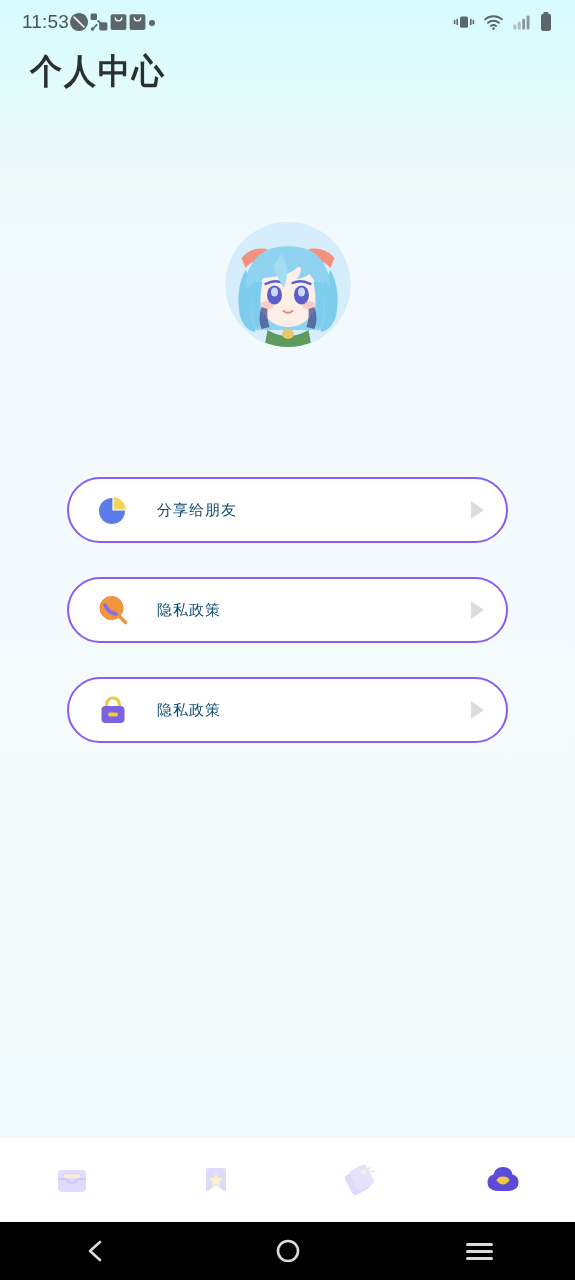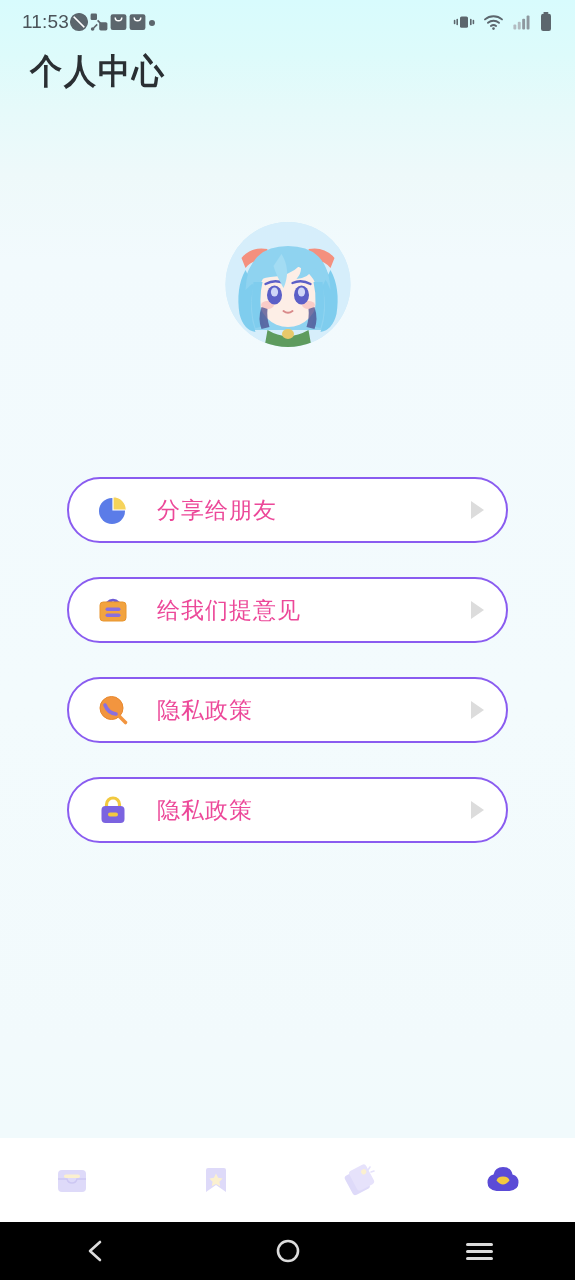--- a/index.html
+++ b/index.html
@@ -102,22 +102,22 @@
   .menu-icon {
     width: 34px;
     height: 34px;
     flex: 0 0 34px;
     display: flex;
     align-items: center;
     justify-content: center;
   }
   .menu-label {
     margin-left: 27px;
-    font-size: 23px;
-    color: #ec4899;
+    font-size: 15px;
+    color: #0c4a6e;
     font-family: Liberation Sans, sans-serif;
     letter-spacing: 1px;
   }
   .menu-arrow {
     margin-left: auto;
     width: 0;
     height: 0;
     border-left: 13px solid #dcdcdc;
     border-top: 9px solid transparent;
     border-bottom: 9px solid transparent;
@@ -282,33 +282,20 @@
         <svg width="34" height="34" viewBox="0 0 34 34">
           <circle cx="16" cy="18" r="13" fill="#5b7ce8"></circle>
           <path d="M17 17 L17 3.6 A13.4 13.4 0 0 1 30.4 17 Z" fill="#f6d35b"></path>
           <path d="M17 17 L17 3.6 A13.4 13.4 0 0 1 30.4 17 Z" fill="none" stroke="#ffffff" stroke-width="1.2"></path>
         </svg>
       </div>
       <div class="menu-label">分享给朋友</div>
       <div class="menu-arrow"></div>
     </div>
 
-    <div class="menu-item">
-      <div class="menu-icon">
-        <svg width="34" height="34" viewBox="0 0 34 34">
-          <path d="M11 10 q6 -6 12 0" fill="none" stroke="#6d5bd6" stroke-width="2.6" stroke-linecap="round"></path>
-          <rect x="4" y="9" width="26" height="19" rx="3.2" fill="#f2a33f"></rect>
-          <rect x="4" y="9" width="26" height="19" rx="3.2" fill="none" stroke="#e8952f" stroke-width="1"></rect>
-          <rect x="9.5" y="14.5" width="15" height="3.4" rx="1.7" fill="#8a6fe0"></rect>
-          <rect x="9.5" y="20.5" width="15" height="3.4" rx="1.7" fill="#8a6fe0"></rect>
-        </svg>
-      </div>
-      <div class="menu-label">给我们提意见</div>
-      <div class="menu-arrow"></div>
-    </div>
 
     <div class="menu-item">
       <div class="menu-icon">
         <svg width="34" height="34" viewBox="0 0 34 34">
           <circle cx="15.5" cy="15" r="11.5" fill="#f2953f"></circle>
           <circle cx="15.5" cy="15" r="11.5" fill="none" stroke="#e8882c" stroke-width="1"></circle>
           <path d="M9 12 q3 8 11 9" fill="none" stroke="#8a6fe0" stroke-width="3.6" stroke-linecap="round"></path>
           <path d="M23.5 23.5 L29.5 29.5" stroke="#f2953f" stroke-width="3.6" stroke-linecap="round"></path>
         </svg>
       </div>

